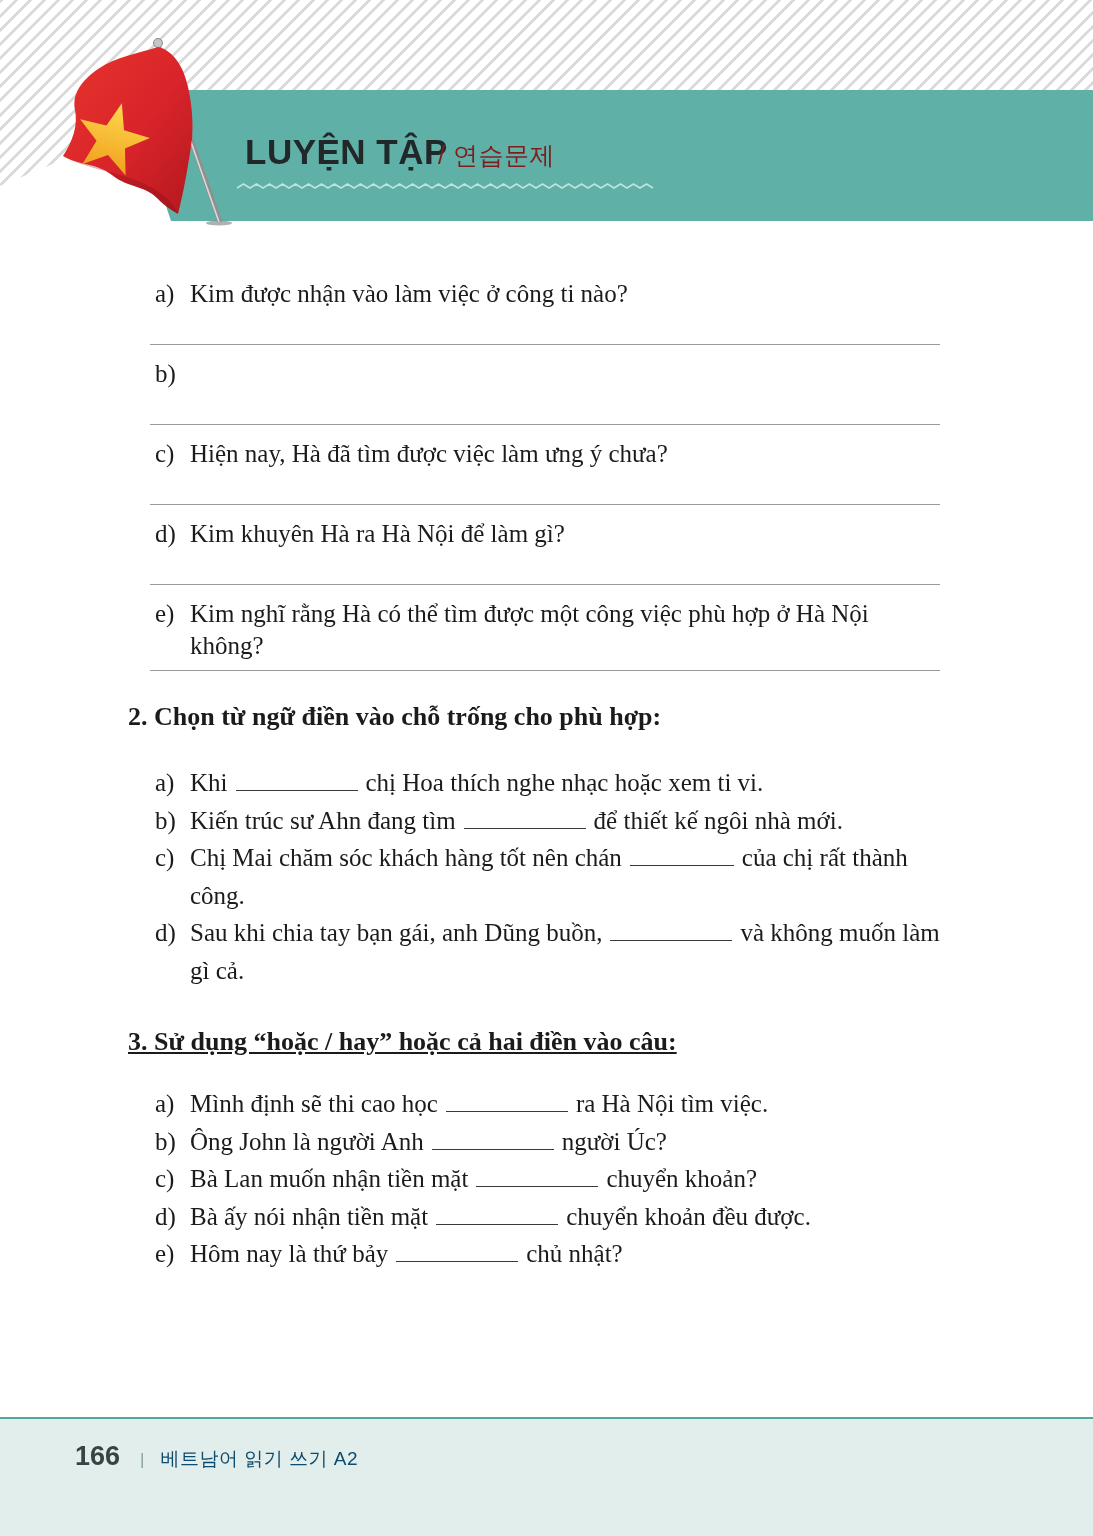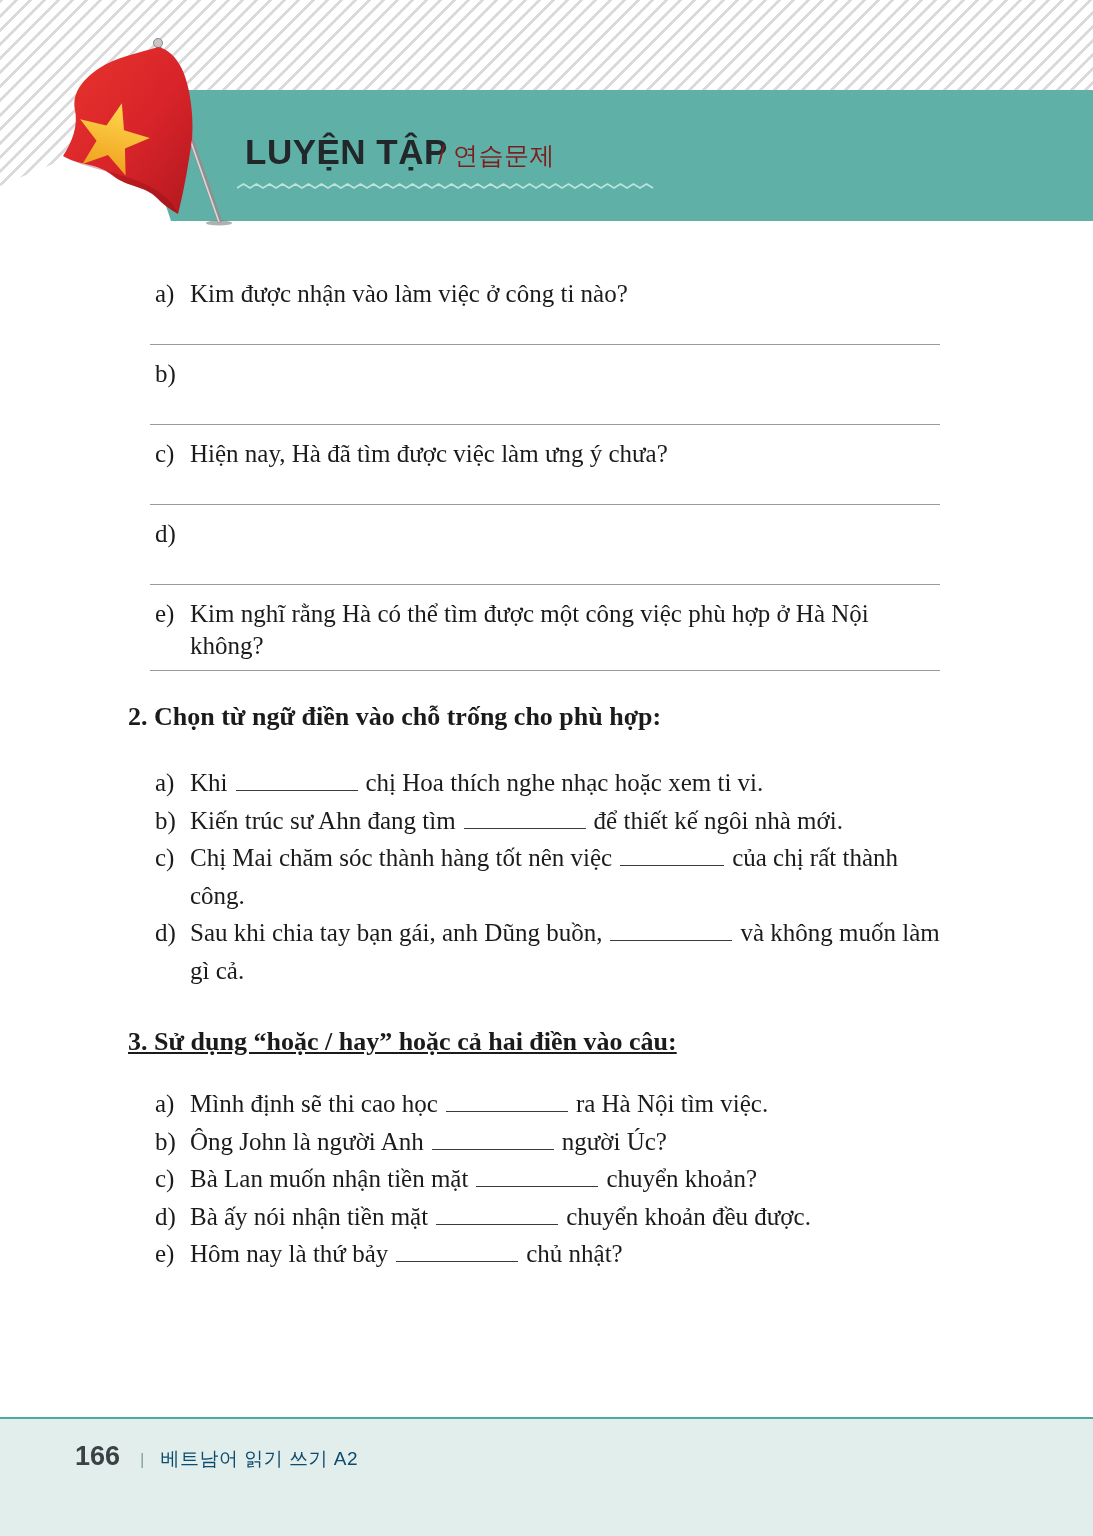--- a/index.html
+++ b/index.html
@@ -131,40 +131,41 @@
     <span class="label">b)</span>
     <div class="answer-line"></div>
   </div>
   <div class="q">
     <span class="label">c)</span>
     <span class="q-text">Hiện nay, Hà đã tìm được việc làm ưng ý chưa?</span>
     <div class="answer-line"></div>
   </div>
   <div class="q">
     <span class="label">d)</span>
+    <span class="q-text">Kim khuyên Hà ra Hà Nội để làm gì?</span>
     <div class="answer-line"></div>
   </div>
   <div class="q tall">
     <span class="label">e)</span>
     <span class="q-text">Kim nghĩ rằng Hà có thể tìm được một công việc phù hợp ở Hà Nội không?</span>
     <div class="answer-line"></div>
   </div>
 
   <h2 class="sec-h" id="sec2-h">2. Chọn từ ngữ điền vào chỗ trống cho phù hợp:</h2>
 
 
   <div class="fill-list">
     <div class="fill-item">
       <span class="label">a)</span><span>Khi</span><span class="blank"></span><span>chị Hoa thích nghe nhạc hoặc xem ti vi.</span>
     </div>
     <div class="fill-item">
       <span class="label">b)</span><span>Kiến trúc sư Ahn đang tìm</span><span class="blank"></span><span>để thiết kế ngôi nhà mới.</span>
     </div>
     <div class="fill-item">
-      <span class="label">c)</span><span>Chị Mai chăm sóc thành hàng tốt nên việc</span><span class="blank sm"></span><span>của chị rất thành công.</span>
+      <span class="label">c)</span><span>Chị Mai chăm sóc khách hàng tốt nên chán</span><span class="blank sm"></span><span>của chị rất thành công.</span>
     </div>
     <div class="fill-item">
       <span class="label">d)</span><span>Sau khi chia tay bạn gái, anh Dũng buồn,</span><span class="blank"></span><span>và không muốn làm gì cả.</span>
     </div>
   </div>
 
   <h2 class="sec-h" id="sec3-h">3. Sử dụng “hoặc / hay” hoặc cả hai điền vào câu:</h2>
 
   <div class="fill-list three">
     <div class="fill-item">

